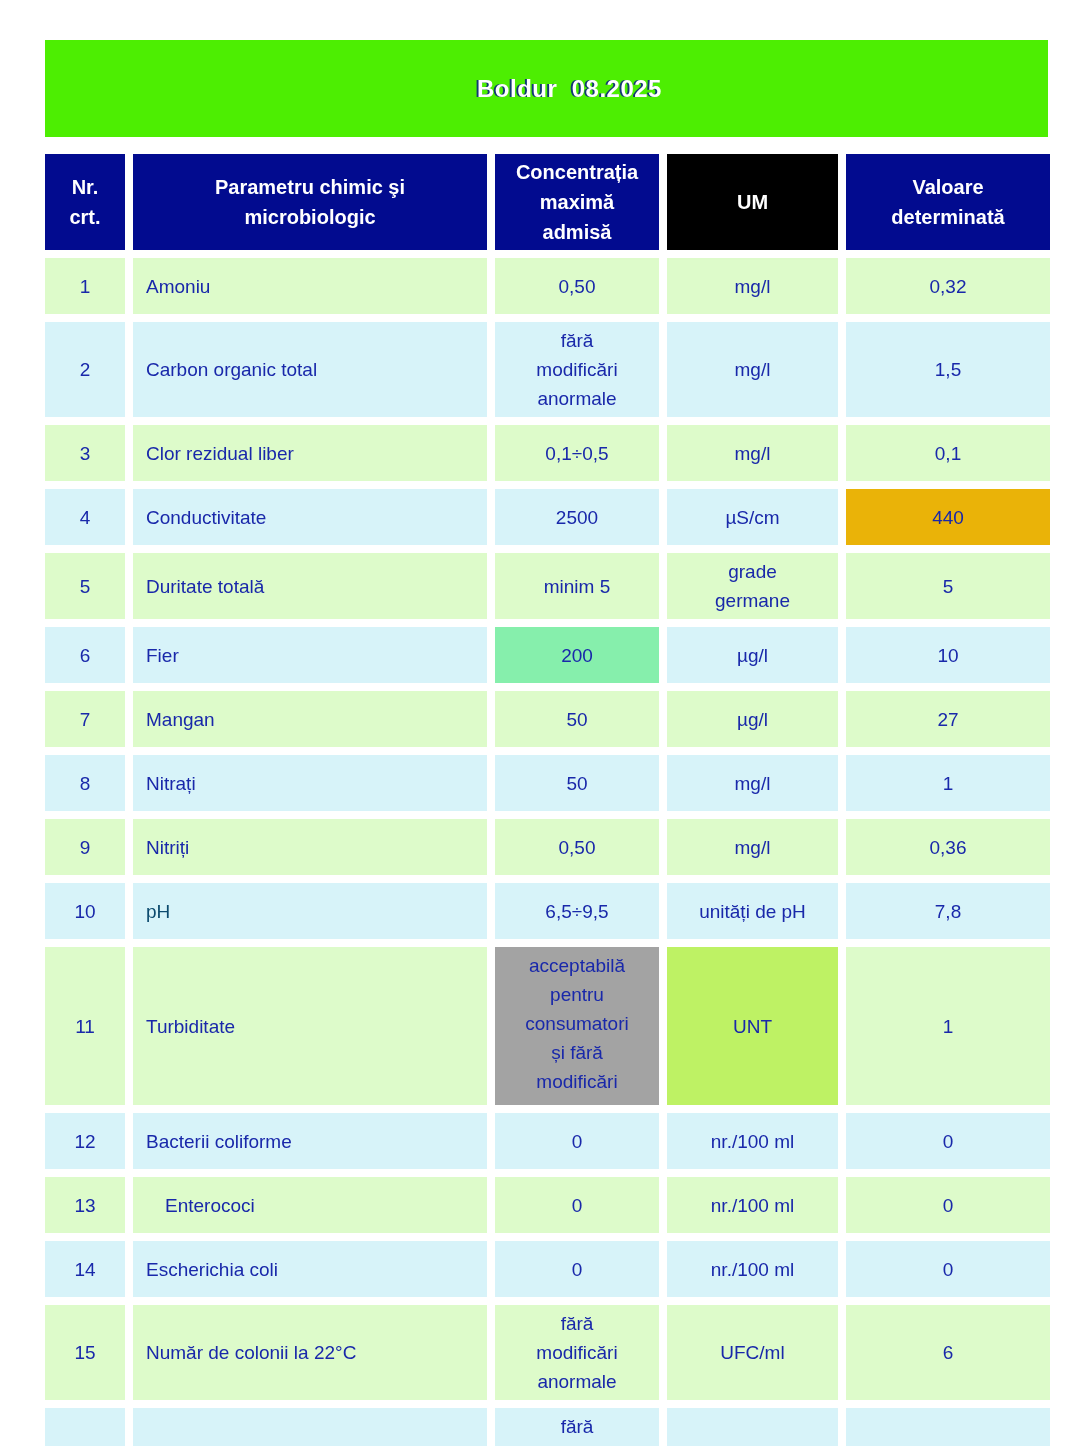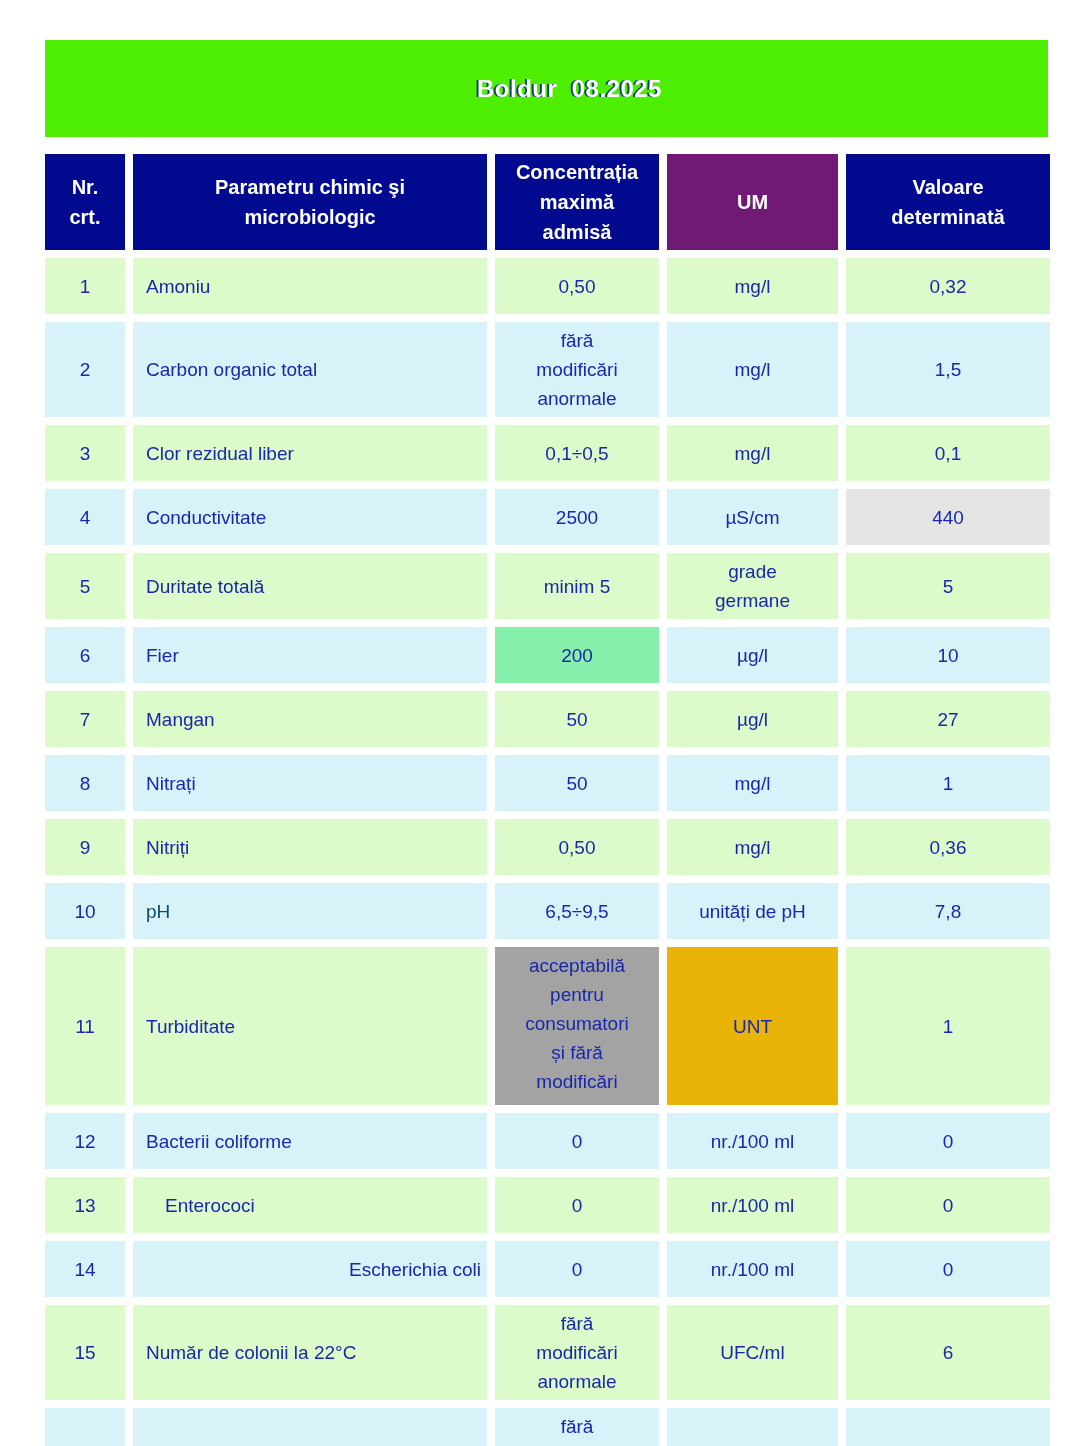--- a/index.html
+++ b/index.html
@@ -76,21 +76,21 @@
     </colgroup>
     <thead>
       <tr>
         <th style="background: rgb(2, 11, 143); text-align: center;">Nr.
 crt.</th>
         <th style="background: rgb(2, 11, 143);">Parametru chimic şi
 microbiologic</th>
         <th style="background: rgb(2, 11, 143);">Concentrația
 maximă
 admisă</th>
-        <th style="background: #701a75; margin-left: 16px;">UM</th>
+        <th style="background: #000000; margin-left: 16px;">UM</th>
         <th style="background: rgb(2, 11, 143);">Valoare
 determinată</th>
       </tr>
     </thead>
     <tbody>
         <tr>
           <td class="c-nr" style="background: rgb(221, 251, 202); color: rgb(25, 40, 170);">
             <div class="cell-inner">1</div>
           </td>
           <td class="c-param" style="background: rgb(221, 251, 202); color: rgb(25, 40, 170);">
@@ -148,21 +148,21 @@
           </td>
           <td class="c-param" style="background: rgb(215, 243, 249); color: rgb(25, 40, 170);">
             <div class="cell-inner">Conductivitate</div>
           </td>
           <td class="c-cma" style="background: rgb(215, 243, 249); color: rgb(25, 40, 170);">
             <div class="cell-inner">2500</div>
           </td>
           <td class="c-um" style="background: rgb(215, 243, 249); color: rgb(25, 40, 170);">
             <div class="cell-inner">µS/cm</div>
           </td>
-          <td class="c-val" style="background: #e5e5e5; color: rgb(25, 40, 170);">
+          <td class="c-val" style="background: #eab308; color: rgb(25, 40, 170);">
             <div class="cell-inner">440</div>
           </td>
         </tr>
         <tr>
           <td class="c-nr" style="background: rgb(221, 251, 202); color: rgb(25, 40, 170);">
             <div class="cell-inner">5</div>
           </td>
           <td class="c-param" style="background: rgb(221, 251, 202); color: rgb(25, 40, 170);">
             <div class="cell-inner">Duritate totală</div>
           </td>
@@ -270,21 +270,21 @@
             <div class="cell-inner">Turbiditate</div>
           </td>
           <td class="c-cma" style="background: #a3a3a3; color: rgb(25, 40, 170);">
             <div class="cell-inner clip">acceptabilă
 pentru
 consumatori
 și fără
 modificări
 anormale</div>
           </td>
-          <td class="c-um" style="background: #eab308; color: rgb(25, 40, 170);">
+          <td class="c-um" style="background: #bef264; color: rgb(25, 40, 170);">
             <div class="cell-inner">UNT</div>
           </td>
           <td class="c-val" style="background: rgb(221, 251, 202); color: rgb(25, 40, 170);">
             <div class="cell-inner">1</div>
           </td>
         </tr>
         <tr>
           <td class="c-nr" style="background: rgb(215, 243, 249); color: rgb(25, 40, 170);">
             <div class="cell-inner">12</div>
           </td>
@@ -315,21 +315,21 @@
             <div class="cell-inner">nr./100 ml</div>
           </td>
           <td class="c-val" style="background: rgb(221, 251, 202); color: rgb(25, 40, 170);">
             <div class="cell-inner">0</div>
           </td>
         </tr>
         <tr>
           <td class="c-nr" style="background: rgb(215, 243, 249); color: rgb(25, 40, 170);">
             <div class="cell-inner">14</div>
           </td>
-          <td class="c-param" style="background: rgb(215, 243, 249); color: rgb(25, 40, 170); text-align: right;">
+          <td class="c-param" style="background: rgb(215, 243, 249); color: rgb(25, 40, 170);">
             <div class="cell-inner">Escherichia coli</div>
           </td>
           <td class="c-cma" style="background: rgb(215, 243, 249); color: rgb(25, 40, 170);">
             <div class="cell-inner">0</div>
           </td>
           <td class="c-um" style="background: rgb(215, 243, 249); color: rgb(25, 40, 170);">
             <div class="cell-inner">nr./100 ml</div>
           </td>
           <td class="c-val" style="background: rgb(215, 243, 249); color: rgb(25, 40, 170);">
             <div class="cell-inner">0</div>

